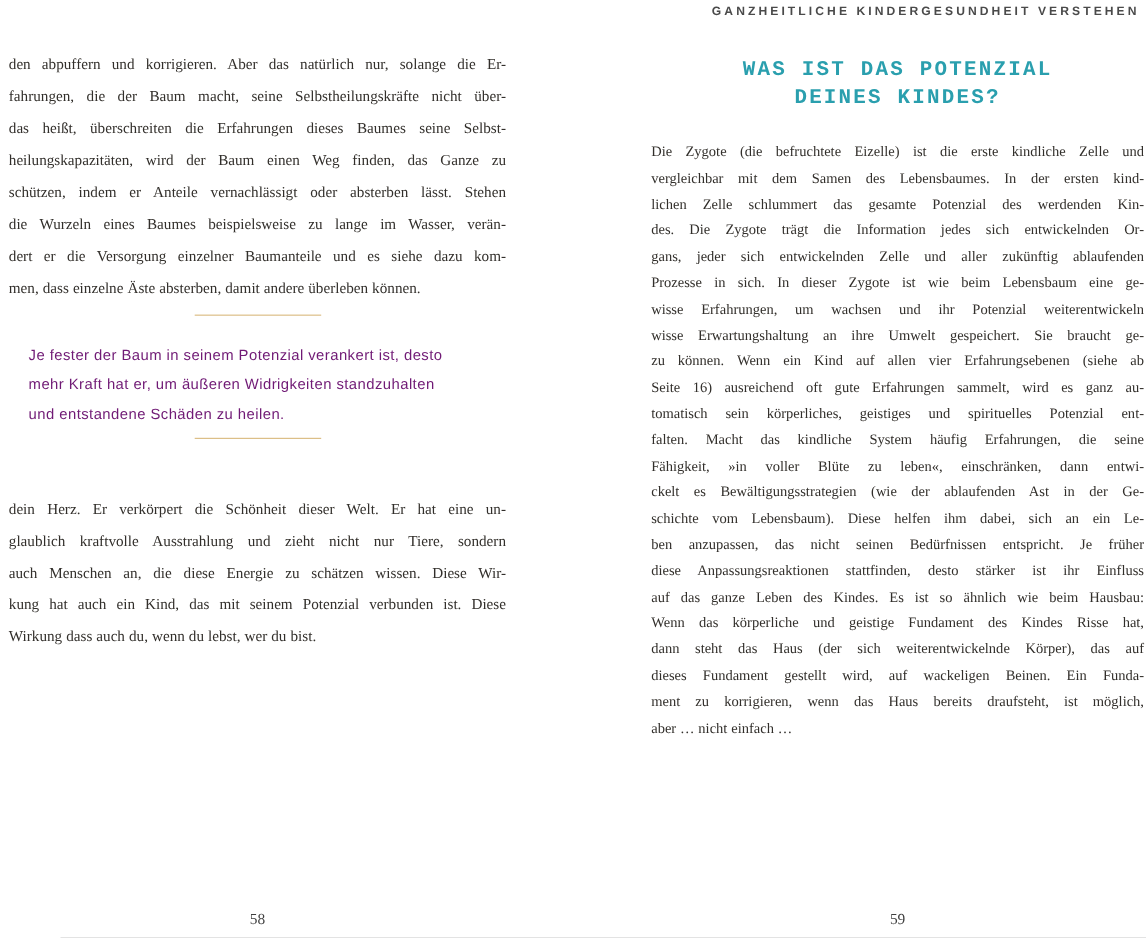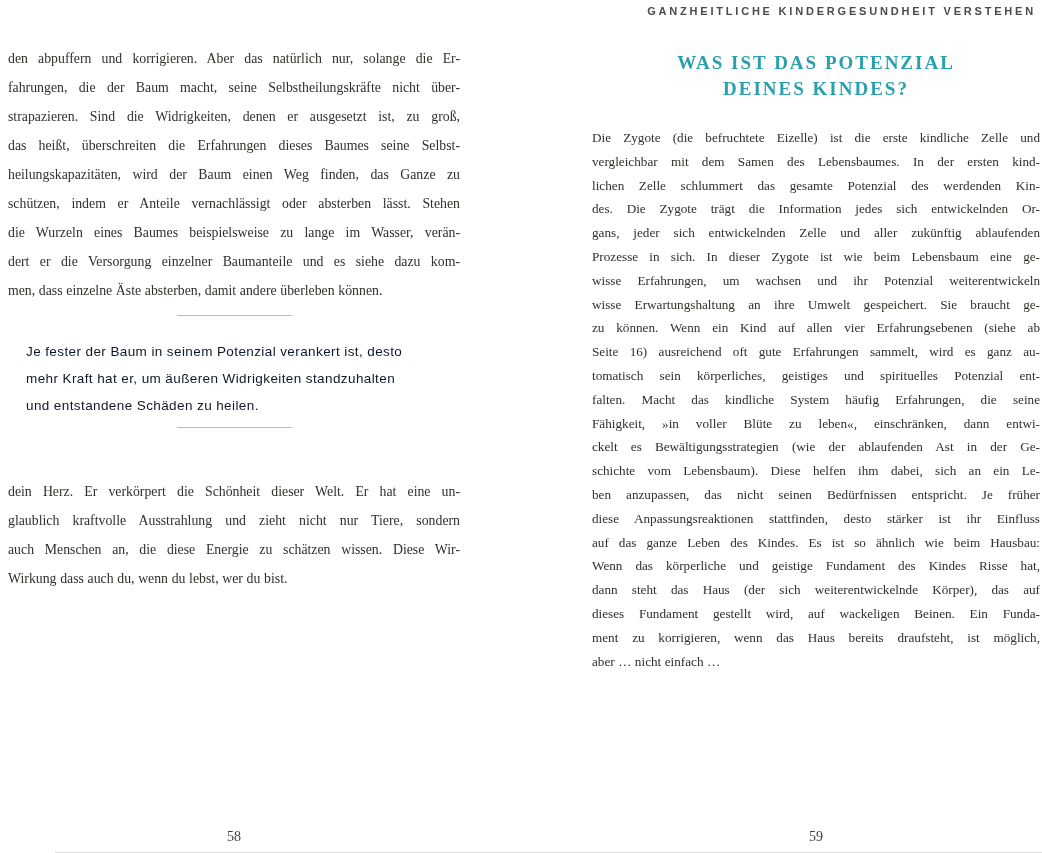--- a/index.html
+++ b/index.html
@@ -61,26 +61,26 @@
     margin: 0 auto;
   }
   .quote-text {
     margin-top: 22px;
     margin-bottom: 8px;
     padding-left: 18px;
     font-family: "Liberation Sans", sans-serif;
     font-size: 13.5px;
     line-height: 27px;
     letter-spacing: 0.4px;
-    color: #0f172a;
+    color: #701a75;
   }
   .quote-text .line { text-align: left; }
   .para2 { margin-top: 49px; }
   .section-heading {
-    font-family: Liberation Serif, serif;
+    font-family: Liberation Mono, monospace;
     font-size: 19px;
     font-weight: 700;
     letter-spacing: 2px;
     line-height: 26px;
     color: #2a9fae;
     text-align: center;
   }
   .section-heading .line { text-align: center; }
   .heading-body { margin-top: 24px; }
   .page-number {
@@ -108,21 +108,20 @@
 
 <div class="page">
 
   <div class="running-head">GANZHEITLICHE KINDERGESUNDHEIT VERSTEHEN</div>
 
   <div class="col-left">
 
     <div class="lines body-left">
         <div class="line">den abpuffern und korrigieren. Aber das natürlich nur, solange die Er-</div>
         <div class="line">fahrungen, die der Baum macht, seine Selbstheilungskräfte nicht über-</div>
-        <div class="line">strapazieren. Sind die Widrigkeiten, denen er ausgesetzt ist, zu groß,</div>
         <div class="line">das heißt, überschreiten die Erfahrungen dieses Baumes seine Selbst-</div>
         <div class="line">heilungskapazitäten, wird der Baum einen Weg finden, das Ganze zu</div>
         <div class="line">schützen, indem er Anteile vernachlässigt oder absterben lässt. Stehen</div>
         <div class="line">die Wurzeln eines Baumes beispielsweise zu lange im Wasser, verän-</div>
         <div class="line">dert er die Versorgung einzelner Baumanteile und es siehe dazu kom-</div>
         <div class="line last">men, dass einzelne Äste absterben, damit andere überleben können.</div>
       </div>
 
     <div class="quote-block">
       <div class="quote-rule"></div>
@@ -131,20 +130,21 @@
           <div class="line">mehr Kraft hat er, um äußeren Widrigkeiten standzuhalten</div>
           <div class="line last">und entstandene Schäden zu heilen.</div>
         </div>
       <div class="quote-rule"></div>
     </div>
 
     <div class="lines body-left para2">
         <div class="line">dein Herz. Er verkörpert die Schönheit dieser Welt. Er hat eine un-</div>
         <div class="line">glaublich kraftvolle Ausstrahlung und zieht nicht nur Tiere, sondern</div>
         <div class="line">auch Menschen an, die diese Energie zu schätzen wissen. Diese Wir-</div>
+        <div class="line">kung hat auch ein Kind, das mit seinem Potenzial verbunden ist. Diese</div>
         <div class="line last">Wirkung dass auch du, wenn du lebst, wer du bist.</div>
       </div>
 
   </div>
 
   <div class="col-right">
 
     <div class="section-heading">
         <div class="line">WAS IST DAS POTENZIAL</div>
         <div class="line last">DEINES KINDES?</div>

